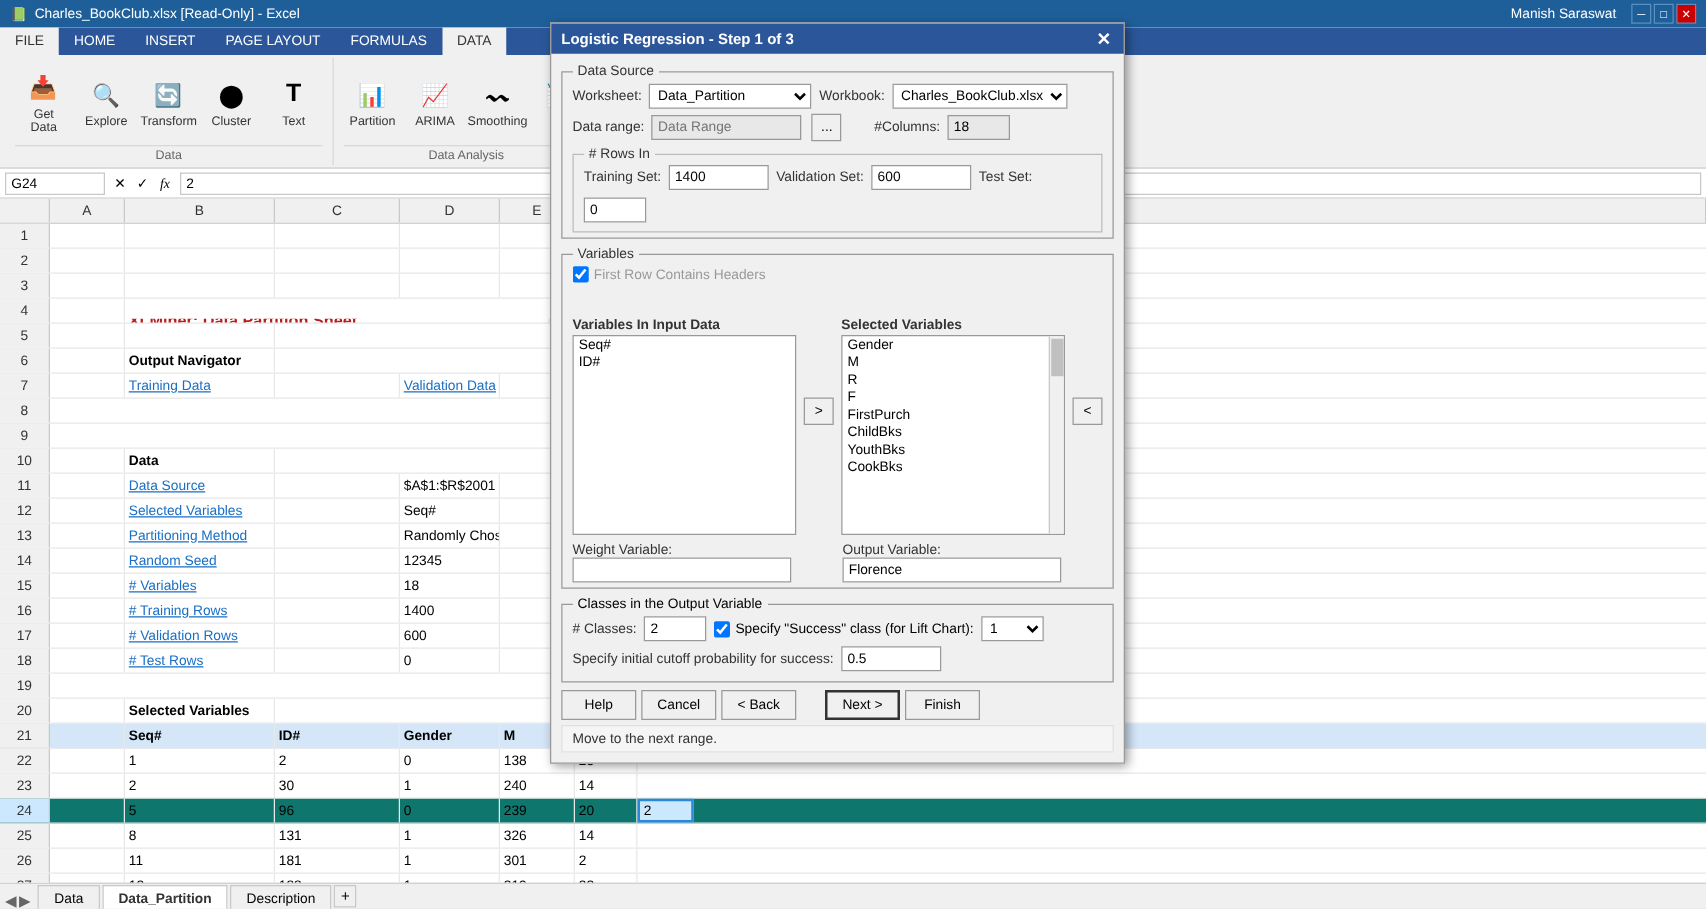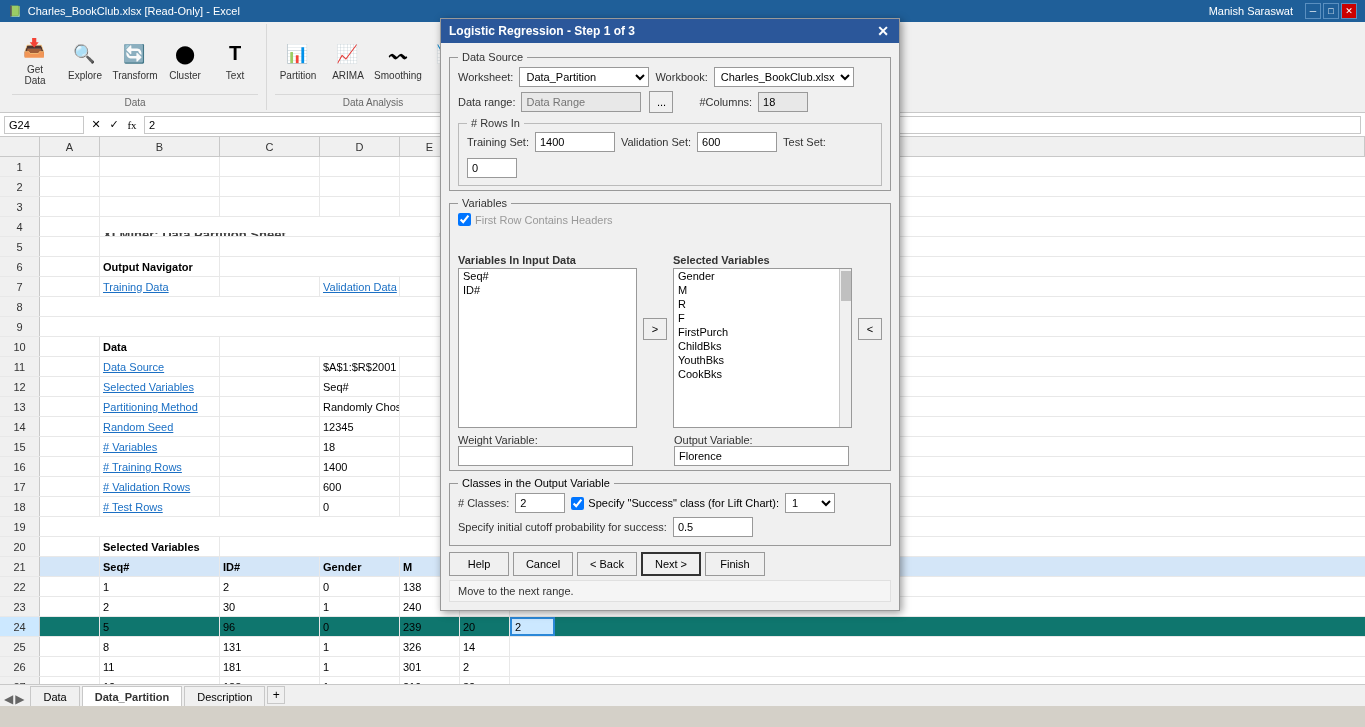--- a/index.html
+++ b/index.html
@@ -83,21 +83,21 @@
     .output-input { width: 175px; height: 20px; border: 1px solid #999; background: white; padding: 0 4px; font-size: 11px; }
 
     
     .classes-fieldset { border: 1px solid #999; margin-bottom: 6px; padding: 4px 8px; }
     .classes-legend { font-size: 11px; padding: 0 4px; }
     .checkbox-label { display: flex; align-items: center; gap: 4px; font-size: 11px; cursor: pointer; }
 
     
     .dialog-buttons { display: flex; gap: 4px; margin-top: 4px; }
     .dlg-btn { height: 24px; min-width: 60px; border: 1px solid #999; background: #f0f0f0; font-size: 11px; cursor: pointer; padding: 0 8px; }
-    .dlg-btn.default { border: 2px solid #333; }
+    .dlg-btn.default { border: 2px solid #333; margin-left: 19px; }
 
     
     .status-msg { background: #f5f5f5; border: 1px solid #e0e0e0; padding: 4px 8px; font-size: 11px; color: #333; margin-top: 4px; }
 
     
     .var-list::-webkit-scrollbar { width: 12px; }
     .var-list::-webkit-scrollbar-track { background: #f0f0f0; }
     .var-list::-webkit-scrollbar-thumb { background: #c0c0c0; border: 1px solid #999; }
 
     .first-row-cb { display: flex; align-items: center; gap: 4px; font-size: 11px; color: #999; margin-bottom: 4px; }
@@ -122,20 +122,28 @@
     <span style="color:white;font-size:11px;">Manish Saraswat</span>
     <div style="display:flex;gap:2px;">
       <div class="tb-icon">─</div>
       <div class="tb-icon">□</div>
       <div class="tb-icon" style="background:#c00;">✕</div>
     </div>
   </div>
 </div>
 
 <div class="ribbon">
+  <div class="ribbon-tabs">
+    <div class="ribbon-tab active">FILE</div>
+    <div class="ribbon-tab">HOME</div>
+    <div class="ribbon-tab">INSERT</div>
+    <div class="ribbon-tab">PAGE LAYOUT</div>
+    <div class="ribbon-tab">FORMULAS</div>
+    <div class="ribbon-tab" style="background:#f0f0f0;color:#333;">DATA</div>
+  </div>
   <div class="ribbon-content">
     <div class="ribbon-group">
       <div class="ribbon-group-items">
         <div class="ribbon-btn">
           <div class="icon">📥</div>
           <div class="label">Get Data</div>
         </div>
         <div class="ribbon-btn">
           <div class="icon">🔍</div>
           <div class="label">Explore</div>
@@ -181,21 +189,21 @@
       <div class="ribbon-group-label">Time Series</div>
     </div>
   </div>
 </div>
 
 <div class="formula-bar">
   <input class="name-box" value="G24" style="">
   <div class="formula-icons">
     <span class="formula-icon">✕</span>
     <span class="formula-icon">✓</span>
-    <span class="formula-icon" style="font-family:serif;">fx</span>
+    <span class="formula-icon" style="font-style:italic;font-family:serif;">fx</span>
   </div>
   <input class="formula-input" value="2" style="">
 </div>
 
 <div style="display:flex;position:relative;height:calc(727px - 22px - 112px - 24px - 22px);">
 
   <div class="sheet-main">
 
     <div class="col-headers">
       <div class="row-num-header"></div>
@@ -241,21 +249,21 @@
       <div class="cell cw80"></div>
       <div class="cell cw60"></div>
       <div class="cell cw50"></div>
       <div class="cell cw45"></div>
       <div style="flex:1;"></div>
     </div>
 
     <div class="sheet-row">
       <div class="row-num">4</div>
       <div class="cell cw60"></div>
-      <div class="cell bold" style="width:340px;color:#404040;font-size:13px;margin-top:16px;">XLMiner: Data Partition Sheet</div>
+      <div class="cell bold" style="width:340px;color:#b91c1c;font-size:13px;margin-top:16px;">XLMiner: Data Partition Sheet</div>
       <div style="flex:1;"></div>
     </div>
 
     <div class="sheet-row">
       <div class="row-num">5</div>
       <div class="cell cw60"></div>
       <div class="cell cw120"></div>
       <div style="flex:1;"></div>
     </div>
 

